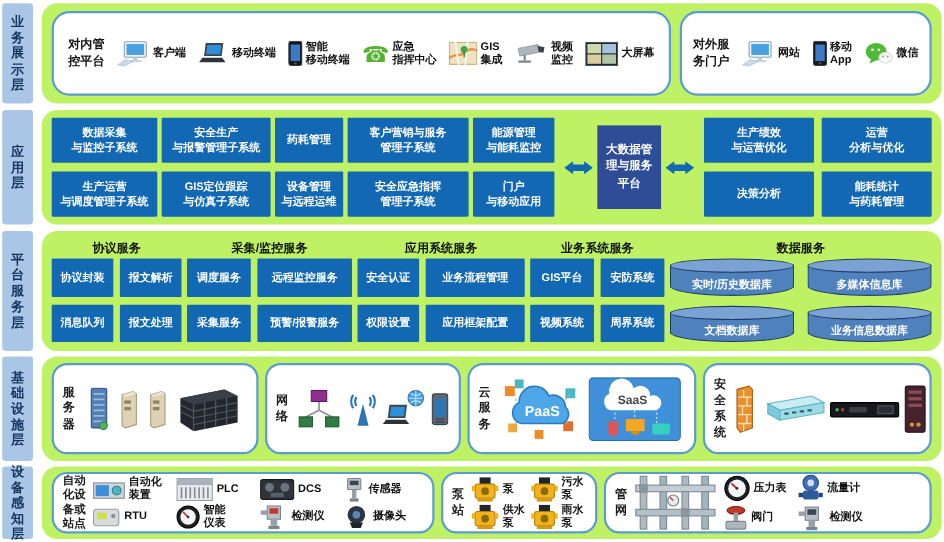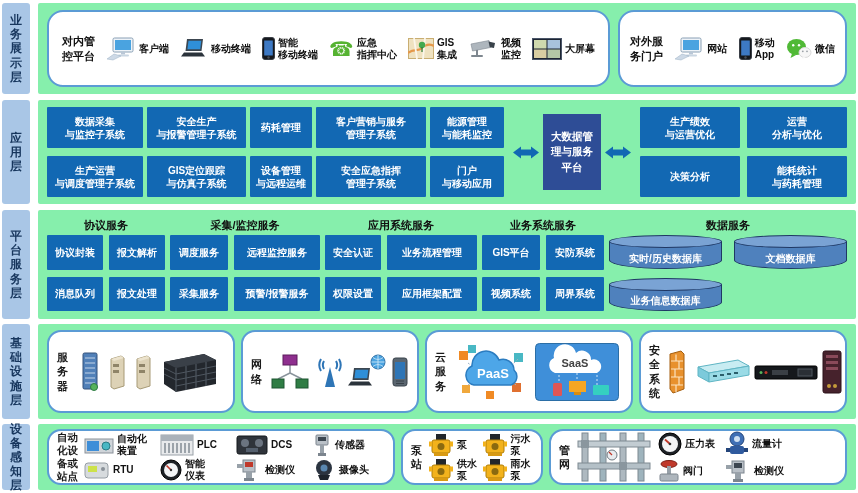--- a/index.html
+++ b/index.html
@@ -4,21 +4,21 @@
 <style>
   html,body{margin:0;padding:0;background:#fff;}
   .page{position:relative;width:858px;height:493px;box-sizing:border-box;padding:3px 2px;
         font-family:"Liberation Sans","DejaVu Sans",sans-serif;overflow:hidden;background:#fff;}
   .row{display:flex;align-items:stretch;margin-bottom:6px;}
   .r1{height:91px}.r2{height:104px}.r3{height:109px;margin-bottom:5px}
   .r4{height:95px;margin-bottom:5px}.r5{height:66px;margin-bottom:0}
   .layer-tag{flex:0 0 28px;background:#a9c6e6;border-radius:3px;color:#17365d;font-weight:bold;
         font-size:12px;display:flex;align-items:center;justify-content:center;text-align:center;
         white-space:pre-line;line-height:1.18;margin-right:8px;}
-  .panel{flex:1;background:#86efac;border-radius:2px;box-sizing:border-box;min-width:0;}
+  .panel{flex:1;background:#bef264;border-radius:14px;box-sizing:border-box;min-width:0;}
   
   .wbox{background:#fff;border:2px solid #5b9bd5;border-radius:16px;display:flex;align-items:center;box-sizing:border-box;min-width:0;}
   
   .p1{display:flex;gap:8px;padding:7px 9px;}
   .disp-a{flex:2.6;padding:0 13px;justify-content:space-between;}
   .disp-b{flex:1;padding:0 10px;justify-content:space-between;}
   .pair{display:flex;align-items:center;gap:3px;}
   .plabel{font-size:10px;font-weight:bold;color:#111;white-space:pre-line;line-height:1.2;}
   .ptitle{font-size:11px;font-weight:bold;color:#111;white-space:pre-line;line-height:1.35;}
   
@@ -270,20 +270,23 @@
           <div class="cellb">周界系统</div>
         </div>
       </div>
       <div class="svc-group g-data">
         <div class="svc-title">数据服务</div>
         <div class="svc-grid gc-data">
           <div class="cyl">
               <span>实时/历史数据库</span>
             </div>
           <div class="cyl">
+              <span>多媒体信息库</span>
+            </div>
+          <div class="cyl">
               <span>文档数据库</span>
             </div>
           <div class="cyl">
               <span>业务信息数据库</span>
             </div>
         </div>
       </div>
     </div>
   </div>
 

